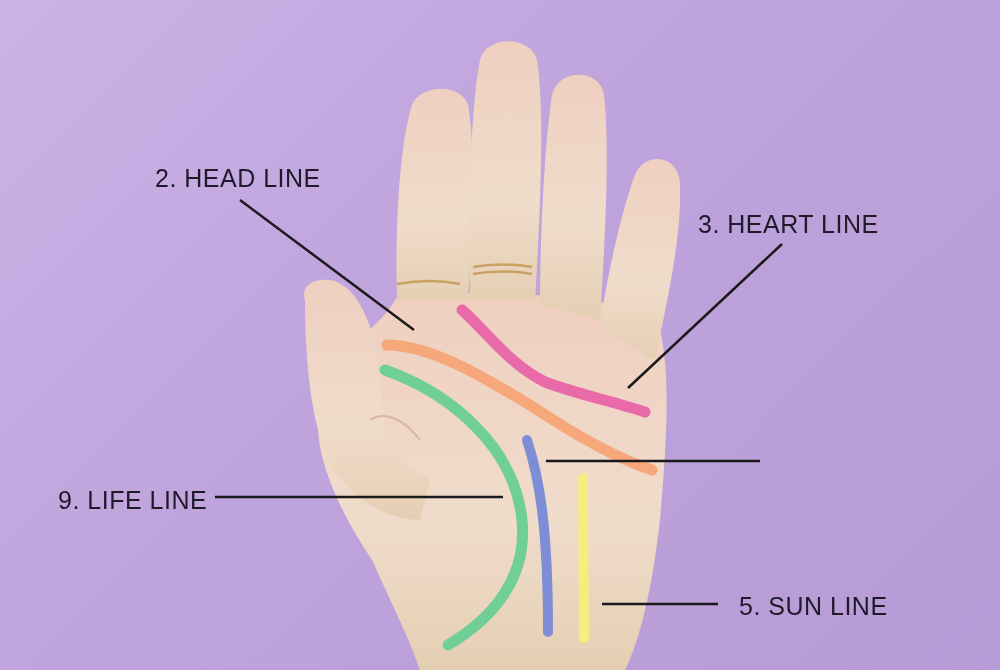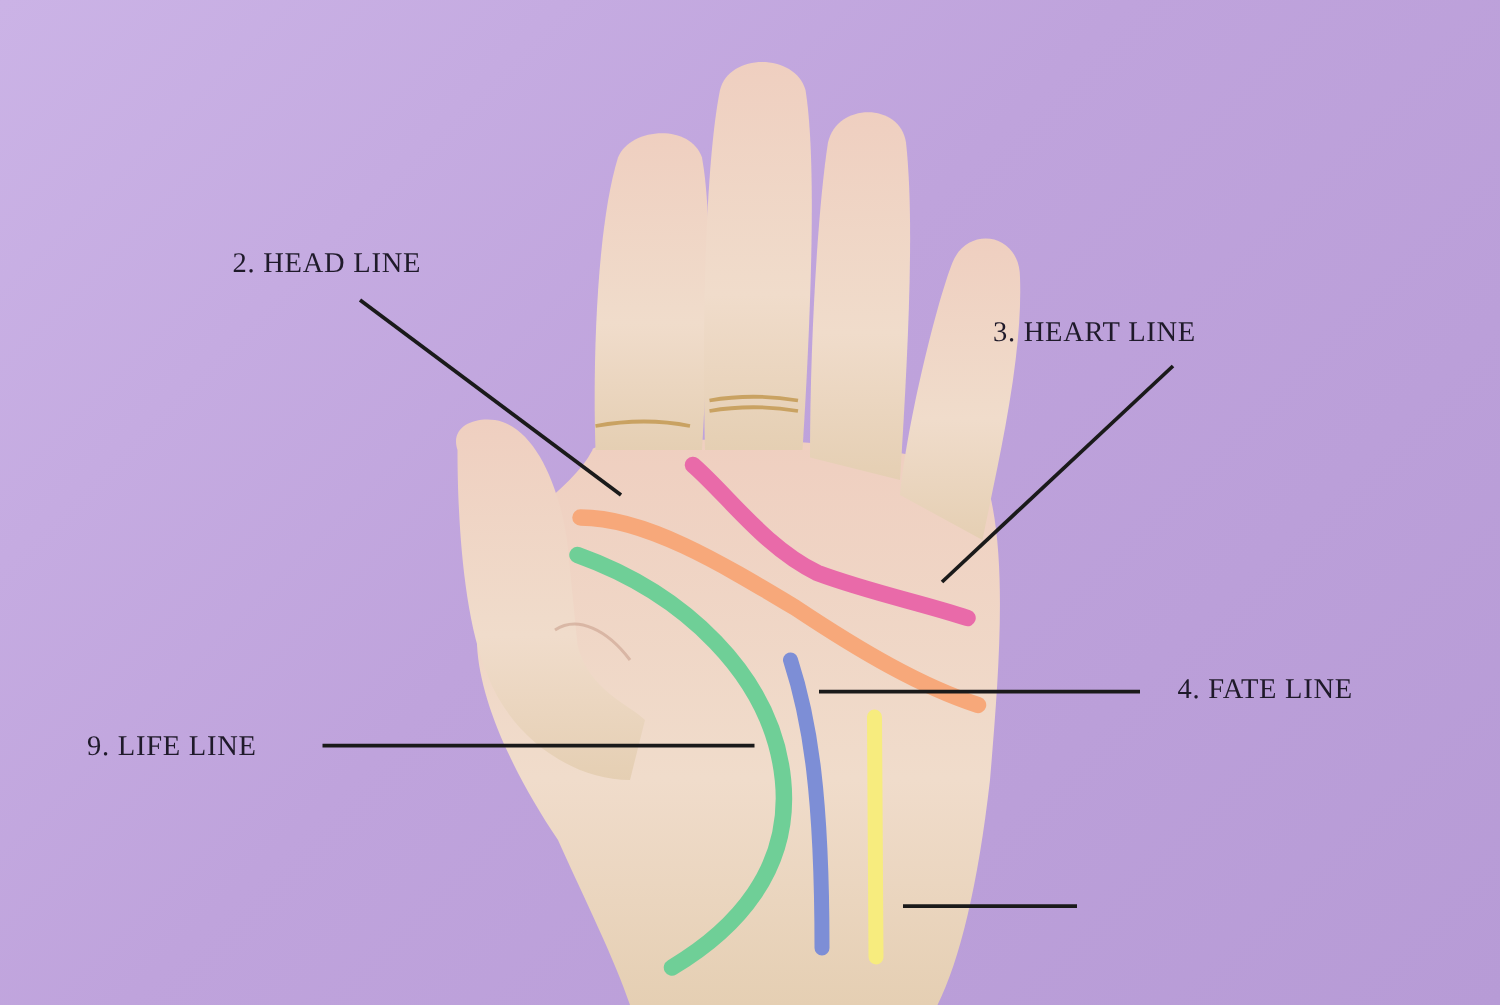--- a/index.html
+++ b/index.html
@@ -8,22 +8,22 @@
       background: #c2a8dc;
       font-family: "Liberation Sans", sans-serif;
     }
     .stage {
       position: relative; width: 1000px; height: 670px;
       background: linear-gradient(135deg, #cbb3e6 0%, #bfa3dc 45%, #b79bd6 100%);
     }
     .stage svg.art { position: absolute; left: 0; top: 0; }
     .label {
       position: absolute;
-      font-family: Liberation Serif, serif;
-      font-size: 19px;
+      font-family: Liberation Sans, sans-serif;
+      font-size: 25px;
       letter-spacing: 0.5px;
       color: #1f1a2a;
       white-space: nowrap;
       line-height: 1;
     }
   </style>
 </head>
 <body>
 
 <div class="stage">
@@ -68,16 +68,16 @@
     <g stroke="#1a1a1a" stroke-width="2.5">
       <line x1="240" y1="200" x2="414" y2="330"></line>
       <line x1="782" y1="244" x2="628" y2="388"></line>
       <line x1="215" y1="497" x2="503" y2="497"></line>
       <line x1="546" y1="461" x2="760" y2="461"></line>
       <line x1="602" y1="604" x2="718" y2="604"></line>
     </g>
   </svg>
 
   <div class="label" style="left:155px; top:166px;">2. HEAD LINE</div>
-  <div class="label" style="left:662px; top:212px;">3. HEART LINE</div>
+  <div class="label" style="left:698px; top:212px;">3. HEART LINE</div>
   <div class="label" style="left:58px; top:488px;">9. LIFE LINE</div>
-  <div class="label" style="left:785px; top:450px;">4. FATE LINE</div>
+  <div class="label" style="left:739px; top:594px;">5. SUN LINE</div>
 </div>
 
 </body></html>

